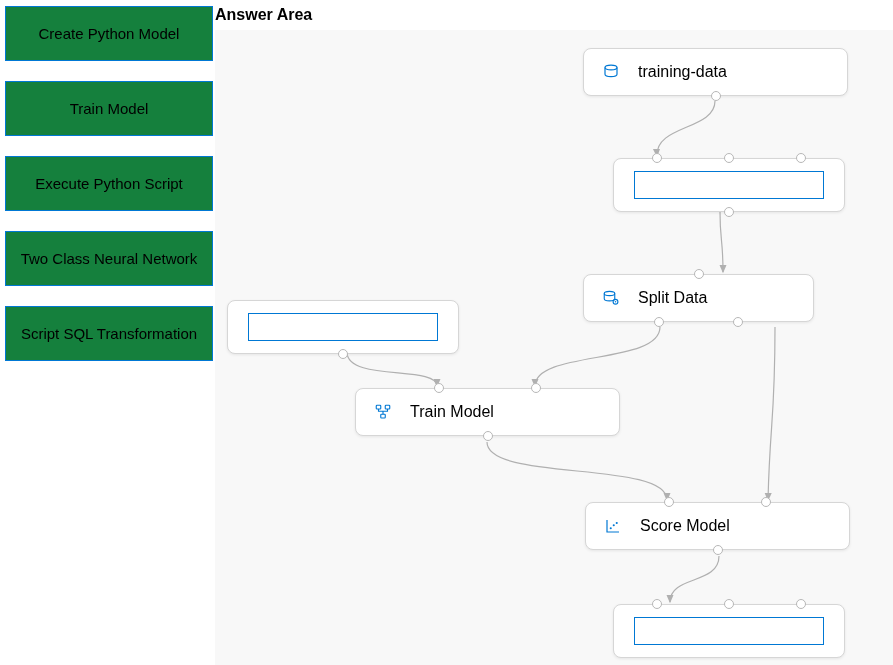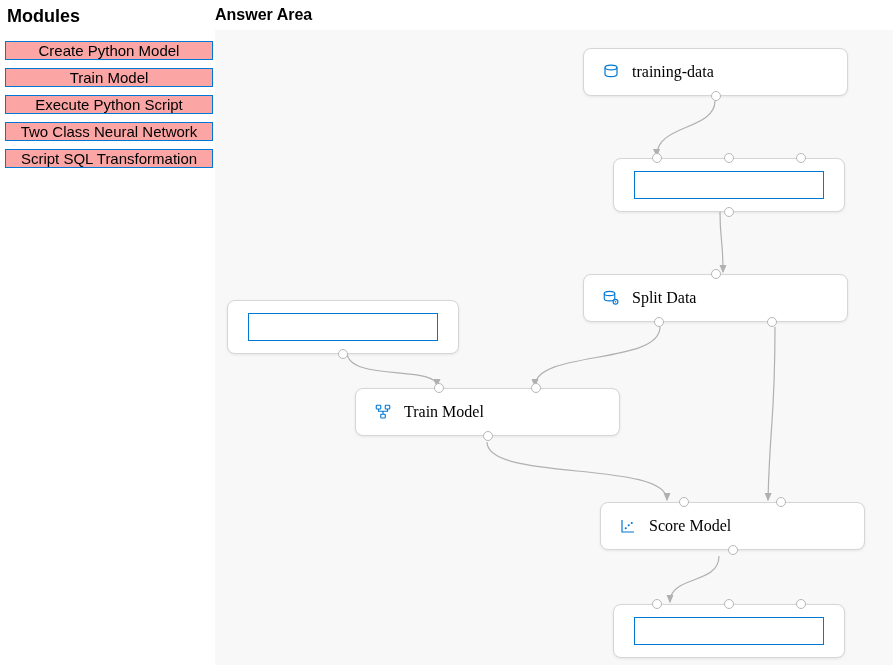--- a/index.html
+++ b/index.html
@@ -1,44 +1,43 @@
 <!DOCTYPE html>
 <html><head>
   <meta charset="utf-8">
   <style>
     * { box-sizing: border-box; margin: 0; padding: 0; }
     body { font-family: Arial, sans-serif; font-size: 14px; color: #000; background: #fff; width: 893px; height: 665px; position: relative; }
     
     .modules-panel { position: absolute; left: 5px; top: 6px; width: 208px; }
     .modules-title { font-size: 18px; font-weight: bold; margin-bottom: 14px; padding-left: 2px; }
-    .module-item { border: 1px solid #0078d4; background: #fca5a5; padding: 0 6px; margin-bottom: 8px; text-align: center; font-size: 15px; cursor: pointer; }
+    .module-item { border: 1px solid #0078d4; background: #15803d; padding: 18px 6px; margin-bottom: 20px; text-align: center; font-size: 15px; cursor: pointer; }
     
     .answer-title { position: absolute; left: 215px; top: 6px; font-size: 16px; font-weight: bold; }
     .canvas { position: absolute; left: 215px; top: 30px; width: 678px; height: 635px; background: #f8f8f8; }
     
     .node { position: absolute; background: #fff; border: 1px solid #d6d6d6; border-radius: 8px; box-shadow: 0 1px 3px rgba(0,0,0,0.08); padding: 14px 18px; min-width: 200px; }
-    .node-content { display: flex; align-items: flex-start; gap: 12px; font-family: Liberation Serif, serif; }
+    .node-content { display: flex; align-items: flex-start; gap: 18px; }
     .node-label { font-size: 16px; }
     .node-icon { width: 18px; height: 18px; flex-shrink: 0; }
     .drop-slot { border: 1px solid #0078d4; background: #fff; width: 190px; height: 28px; }
     .drop-node { padding: 12px 14px; display:flex; justify-content:center; }
     
     .port { position: absolute; width: 10px; height: 10px; border: 1px solid #b7b7b7; background: #fff; border-radius: 50%; }
     .port.bottom { bottom: -6px; }
     .port.top { top: -6px; }
     
     svg.connectors { position: absolute; left: 0; top: 0; width: 678px; height: 635px; pointer-events: none; }
     svg.connectors path { fill: none; stroke: #b0b0b0; stroke-width: 1.2; }
     svg.connectors marker path { fill: #b0b0b0; stroke: none; }
   </style>
 </head>
 <body>
 
 <div class="modules-panel">
-  <div class="modules-title">Modules</div>
   <div class="module-item">Create Python Model</div>
   <div class="module-item">Train Model</div>
   <div class="module-item">Execute Python Script</div>
   <div class="module-item">Two Class Neural Network</div>
   <div class="module-item">Script SQL Transformation</div>
 </div>
 
 <div class="answer-title">Answer Area</div>
 
 <div class="canvas">
@@ -77,21 +76,21 @@
   </div>
 
   <div class="node drop-node" style="left:398px; top:128px; width:232px;">
     <div class="port top" style="left:38px;"></div>
     <div class="port top" style="left:50%;transform:translateX(-50%);"></div>
     <div class="port top" style="right:38px;"></div>
     <div class="drop-slot"></div>
     <div class="port bottom" style="left:50%;transform:translateX(-50%);"></div>
   </div>
 
-  <div class="node" style="left:368px; top:244px; width:265px;">
+  <div class="node" style="left:368px; top:244px; width:231px;">
     <div class="port top" style="left:50%;transform:translateX(-50%);"></div>
     <div class="node-content">
       <svg class="node-icon" viewBox="0 0 24 24">
           <ellipse cx="10" cy="6" rx="7" ry="2.8" fill="none" stroke="#0078d4" stroke-width="1.5"></ellipse>
           <path d="M3 6 v7 a7 2.8 0 0 0 14 0 v-7" fill="none" stroke="#0078d4" stroke-width="1.5"></path>
           <circle cx="18" cy="17" r="3.2" fill="none" stroke="#0078d4" stroke-width="1.5"></circle>
           <circle cx="18" cy="17" r="1" fill="#0078d4"></circle>
         </svg>
       <span class="node-label">Split Data</span>
     </div>
@@ -112,21 +111,21 @@
           <rect x="3" y="3" width="6" height="5" rx="1" fill="none" stroke="#0078d4" stroke-width="1.5"></rect>
           <rect x="15" y="3" width="6" height="5" rx="1" fill="none" stroke="#0078d4" stroke-width="1.5"></rect>
           <rect x="9" y="15" width="6" height="5" rx="1" fill="none" stroke="#0078d4" stroke-width="1.5"></rect>
           <path d="M6 8 v3 h12 v-3 M12 11 v4" fill="none" stroke="#0078d4" stroke-width="1.5"></path>
         </svg>
       <span class="node-label">Train Model</span>
     </div>
     <div class="port bottom" style="left:50%;transform:translateX(-50%);"></div>
   </div>
 
-  <div class="node" style="left:370px; top:472px; width:265px;margin-left:15px;">
+  <div class="node" style="left:370px; top:472px; width:265px;">
     <div class="port top" style="left:78px;"></div>
     <div class="port top" style="right:78px;"></div>
     <div class="node-content">
       <svg class="node-icon" viewBox="0 0 24 24">
           <path d="M4 4 v16 h16" fill="none" stroke="#0078d4" stroke-width="1.6"></path>
           <circle cx="9" cy="15" r="1.4" fill="#0078d4"></circle>
           <circle cx="13" cy="11" r="1.4" fill="#0078d4"></circle>
           <circle cx="17" cy="8" r="1.4" fill="#0078d4"></circle>
         </svg>
       <span class="node-label">Score Model</span>

